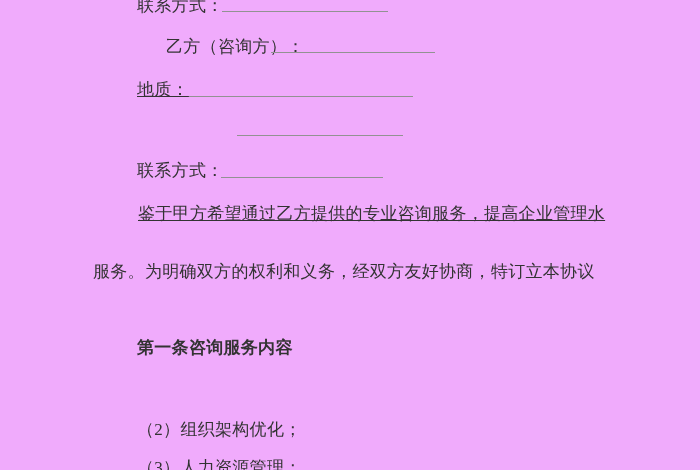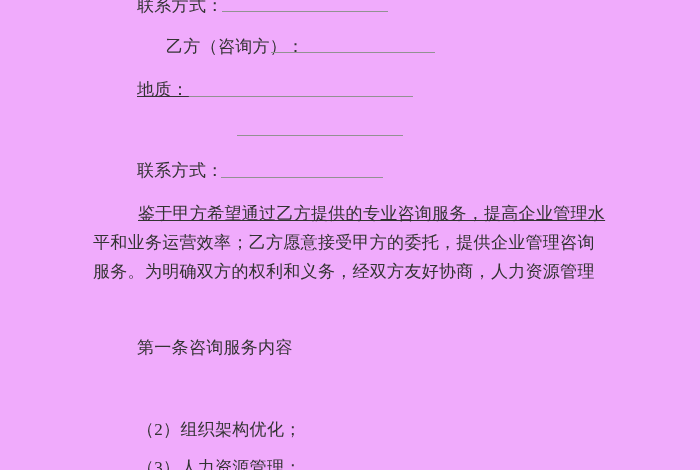--- a/index.html
+++ b/index.html
@@ -18,21 +18,21 @@
   }
   .line {
     position: absolute;
     white-space: nowrap;
     font-size: 17px;
     line-height: 22px;
     letter-spacing: 0.3px;
     color: #333333;
   }
   .field-label { font-weight: 500; }
-  .heading-line { font-weight: 400; }
+  .heading-line { font-weight: 700; }
   .blank {
     position: absolute;
     height: 0;
     border-bottom: 1px solid #929292;
   }
   
   .f1 { left: 137px; top: -5px; }
   .u1 { left: 222px; top: 11px; width: 166px; }
   .f2 { left: 137px; top: 36px; margin-left: 29px; }
   .u2 { left: 271px; top: 52px; width: 164px; }
@@ -64,20 +64,19 @@
 
   <div class="line field-label f3">地质：</div>
   <div class="blank u3"></div>
 
   <div class="blank u4"></div>
 
   <div class="line field-label f5">联系方式：</div>
   <div class="blank u5"></div>
 
   <div class="line p1">鉴于甲方希望通过乙方提供的专业咨询服务，提高企业管理水</div>
-  <div class="line p2">平和业务运营效率；乙方愿意接受甲方的委托，提供企业管理咨询</div>
-  <div class="line p3">服务。为明确双方的权利和义务，经双方友好协商，人力资源管理</div>
+  <div class="line p3">服务。为明确双方的权利和义务，经双方友好协商，特订立本协议</div>
 
   <div class="line heading-line h1">第一条咨询服务内容</div>
   <div class="line i2">（2）组织架构优化；</div>
   <div class="line i3">（3）人力资源管理；</div>
 
 </div>
 
 </body></html>

